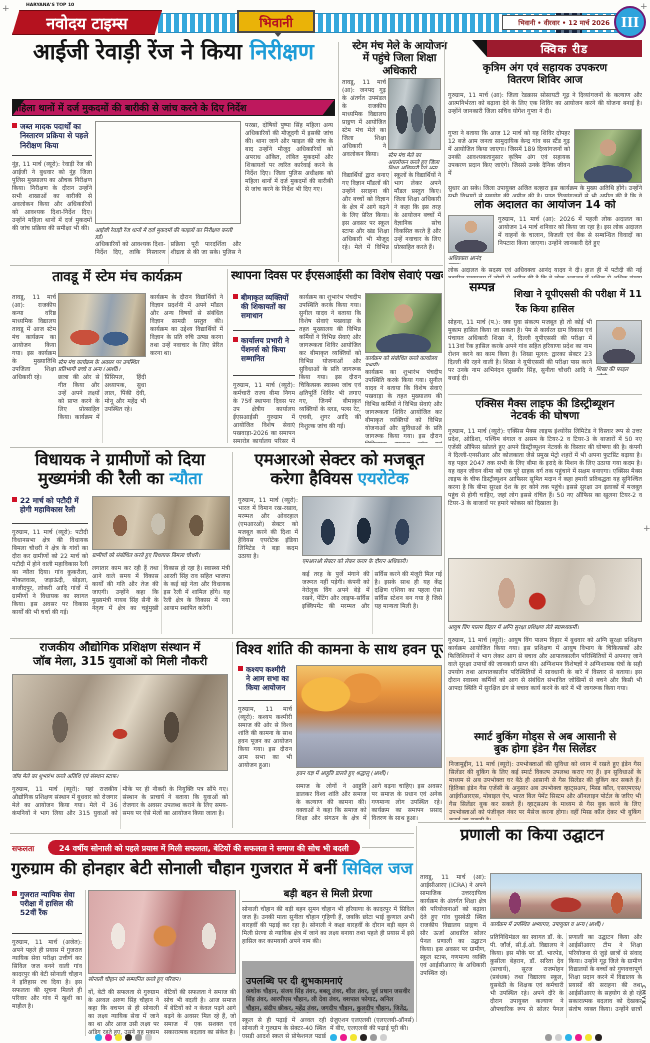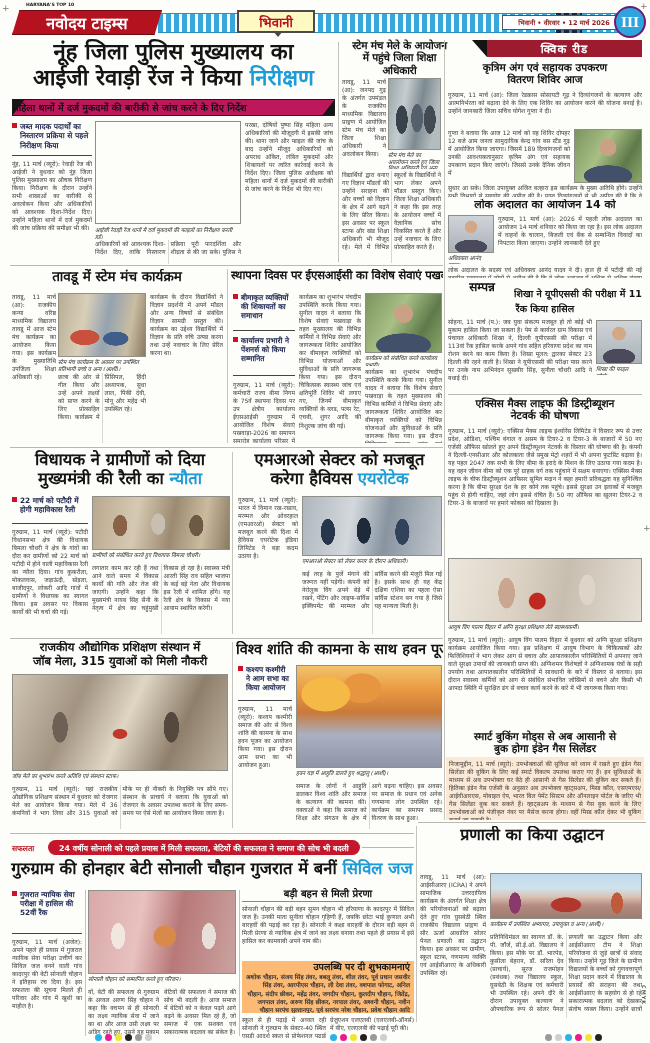--- a/index.html
+++ b/index.html
@@ -19,21 +19,21 @@
   .bullet{display:flex;gap:3px;font-weight:bold;color:#232c56;line-height:1.25;overflow:hidden;
           border-bottom:1px solid #444;padding-bottom:2px}
   .bsq{width:5px;height:5px;background:#cf1126;flex:none;margin-top:1px}
   
   .stripes{background:repeating-linear-gradient(90deg,#35a8dc 0 5px,#ffffff 5px 8px);
            border-top:1px solid #2a8fc0;border-bottom:1px solid #2a8fc0}
   .stripes-dark{background:repeating-linear-gradient(90deg,#17253e 0 5px,#5a7088 5px 8px)}
   .mast{background:#b5121f;border:1px solid #6e0b12;color:#fff;font-weight:bold;
         display:flex;align-items:center;justify-content:center;
         clip-path:polygon(5% 0,100% 0,95% 100%,0 100%)}
-  .edbox{background:#fef9c3;border:2px solid #4a4a4a;color:#b5121f;font-weight:bold;
+  .edbox{background:#eab308;border:2px solid #4a4a4a;color:#b5121f;font-weight:bold;
          display:flex;align-items:center;justify-content:center}
   .edbox:after{content:"";position:absolute;left:46%;bottom:-6px;border-left:5px solid transparent;
          border-right:5px solid transparent;border-top:6px solid #4a4a4a}
   .datebox{background:#fff;border:1px solid #555;color:#8b1d1d;font-weight:bold;font-size:6.5px;
          display:flex;align-items:center;justify-content:center;white-space:nowrap;overflow:hidden}
   .pgcirc{background:#2fa3dc;border-radius:50%;color:#fff;display:flex;align-items:center;
          justify-content:center;font-family:"DejaVu Serif","Liberation Serif",serif;
          font-weight:bold;font-size:13px;border:2px solid #701a75}
   .plus{position:absolute;color:#777;font-size:9px;line-height:1}
   
@@ -42,21 +42,21 @@
   .ribbon:before{content:"";position:absolute;left:-1px;top:-1px;border-top:17px solid #161616;border-right:13px solid transparent}
   .ribbon:after{content:"";position:absolute;right:-1px;bottom:-1px;border-bottom:17px solid #161616;border-left:13px solid transparent}
   
   .qrband{display:flex;align-items:stretch}
   .qr-arrow{width:0;height:0;border-top:17px solid #141414;border-left:15px solid transparent}
   .qr-box{flex:1;background:#9c1b2e;color:#fff;font-weight:bold;font-size:11.5px;
           display:flex;align-items:center;justify-content:center;letter-spacing:1px}
   .peach{background:#fbe9d6}
   .pill{background:#c4172c;color:#fff;font-weight:bold;font-size:7.8px;border-radius:8px;
         display:flex;align-items:center;justify-content:center;white-space:nowrap;overflow:hidden}
-  .greet{background:#fdba74;text-align:right;overflow:hidden;padding:0 4px}
+  .greet{background:#a3a3a3;text-align:left;overflow:hidden;padding:14px 4px}
   .greet .gh{font-size:9.5px;font-weight:bold;color:#141414;line-height:1.3}
   .greet .gb{font-size:6px;font-weight:bold;color:#333;line-height:1.35}
   .dot{width:7px;height:7px;border-radius:50%;display:inline-block;margin-right:3px}
   .c1{background:#2ab3e8}.c2{background:#ec1a8c}.c3{background:#f3e52e}
   .c4{background:#26211f}.c5{background:#9a9a9a}.c6{background:#cfcfcf}
   .cmyk-vert{writing-mode:vertical-rl;font-size:5px;font-weight:bold;color:#555;letter-spacing:1px}
   
   .ph-police{background:
     radial-gradient(ellipse 16px 36px at 14% 62%,#3c362d 58%,transparent 60%),
     radial-gradient(ellipse 15px 34px at 34% 60%,#46403a 58%,transparent 60%),
@@ -138,21 +138,20 @@
 
   <div class="abs datebox" style="left:502px;top:15px;width:124px;height:15px">
     <span>भिवानी •  वीरवार •  12 मार्च 2026</span>
   </div>
 
   <div class="abs pgcirc" style="left:614px;top:6px;width:32px;height:32px">
     <span>III</span>
   </div>
 
   <div class="abs hl" style="left:10px;top:39px;width:327px;height:58px;font-size:22px">
-    <div>नूंह जिला पुलिस मुख्यालय का</div>
     <div><span>आईजी रेवाड़ी रेंज ने किया</span>
       <span class="accent">निरीक्षण</span></div>
   </div>
   <div class="abs ribbon" style="left:12px;top:99px;width:323px;height:17px">
     <span>महिला थानों में दर्ज मुकदमों की बारीकी से जांच करने के दिए निर्देश</span>
   </div>
 
   <div class="abs bullet" style="left:12px;top:122px;width:80px;height:34px;font-size:7.5px">
     <span class="bsq"></span>
     <span>जब्त मादक पदार्थों का निस्तारण प्रक्रिया से पहले निरीक्षण किया</span>

